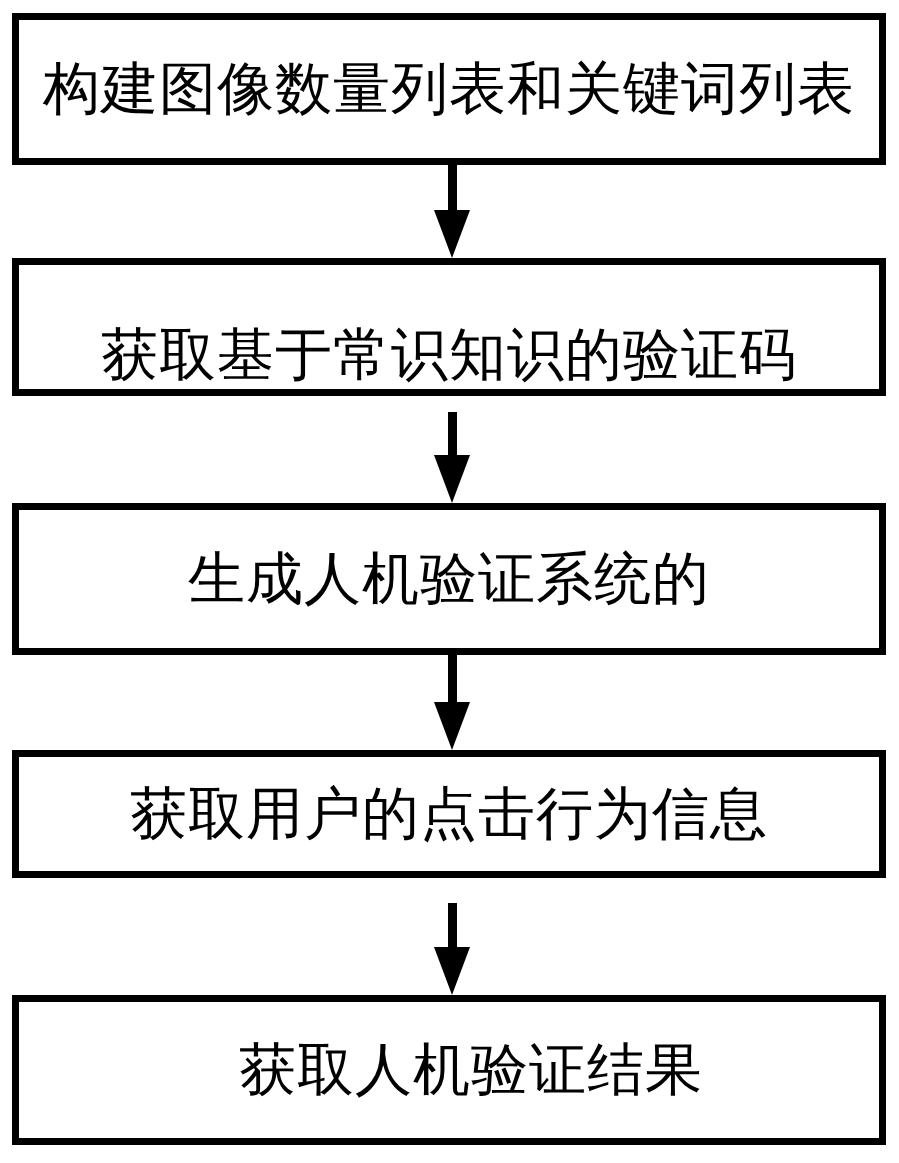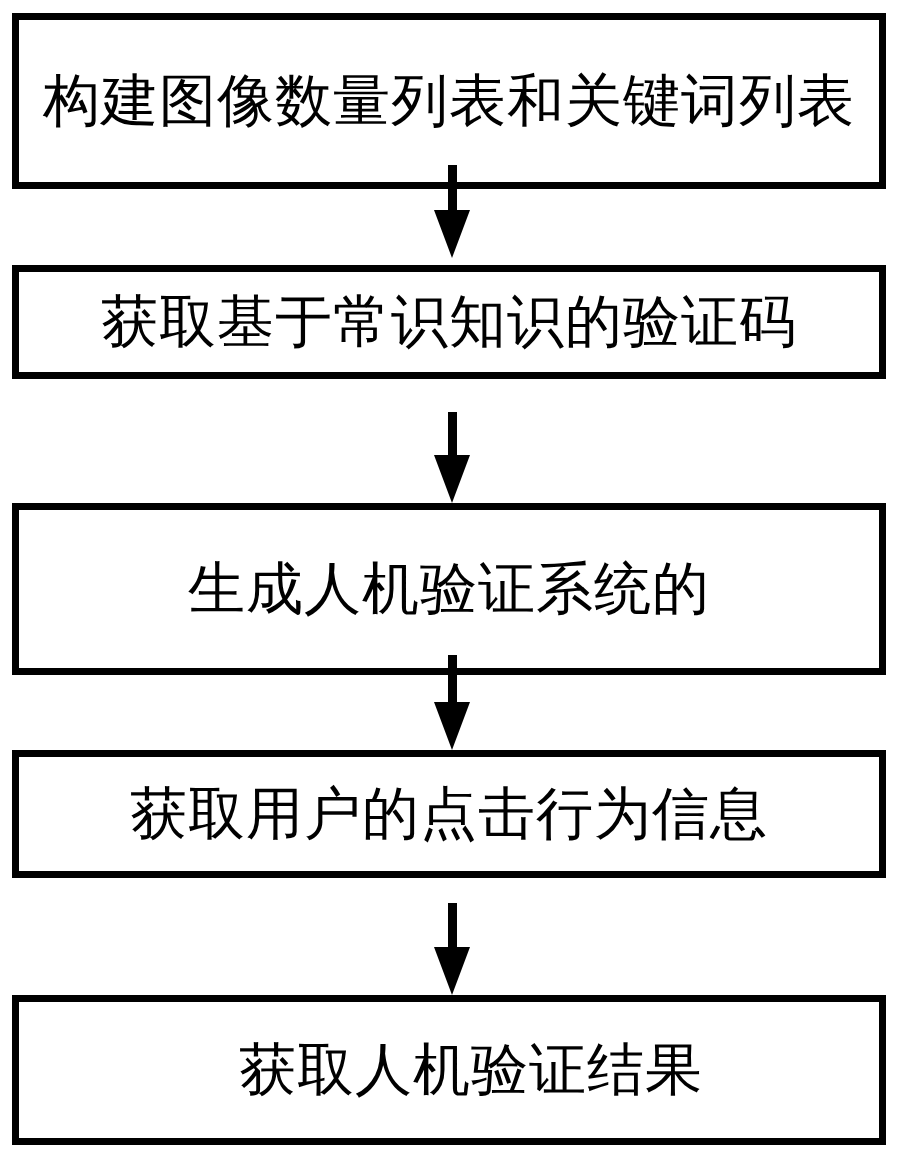--- a/index.html
+++ b/index.html
@@ -57,39 +57,39 @@
     border-left: 18px solid transparent;
     border-right: 18px solid transparent;
     border-top: 48px solid #000000;
   }
 </style>
 </head>
 <body>
 
 <div class="flowchart">
 
-  <div class="flow-box" style="top:13px; height:176px;">
+  <div class="flow-box" style="top:13px; height:152px;">
     <div class="box-text">构建图像数量列表和关键词列表</div>
   </div>
 
   <div class="flow-arrow" style="top:165px; height:93px;">
     <div class="arrow-stem"></div>
     <div class="arrow-head"></div>
   </div>
 
-  <div class="flow-box" style="top:265px; height:114px;">
+  <div class="flow-box" style="top:258px; height:138px;justify-content:flex-end;">
     <div class="box-text">获取基于常识知识的验证码</div>
   </div>
 
   <div class="flow-arrow" style="top:412px; height:91px;">
     <div class="arrow-stem"></div>
     <div class="arrow-head"></div>
   </div>
 
-  <div class="flow-box" style="top:503px; height:172px;">
+  <div class="flow-box" style="top:503px; height:152px;">
     <div class="box-text">生成人机验证系统的</div>
   </div>
 
   <div class="flow-arrow" style="top:655px; height:95px;">
     <div class="arrow-stem"></div>
     <div class="arrow-head"></div>
   </div>
 
   <div class="flow-box" style="top:750px; height:128px;">
     <div class="box-text">获取用户的点击行为信息</div>

